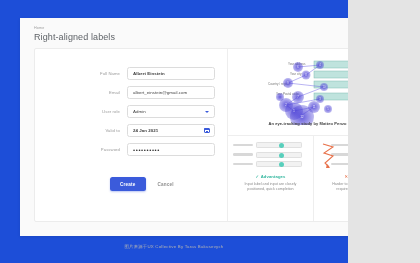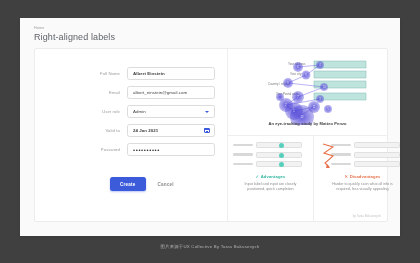--- a/index.html
+++ b/index.html
@@ -3,23 +3,23 @@
 <meta charset="utf-8">
 <style>
   html, body {
     margin: 0;
     padding: 0;
     background: #e4e4e4;
     font-family: "Liberation Sans", sans-serif;
   }
   #page {
     position: relative;
-    width: 420px;
+    width: 348px;
     height: 263px;
-    background: #404040;
+    background: #1d4ed8;
     overflow: hidden;
   }
   .app-card {
     position: absolute;
     left: 20px;
     top: 18px;
     width: 380px;
     height: 218px;
     background: #fafafa;
     box-shadow: 0 1px 3px rgba(0,0,0,0.10);

